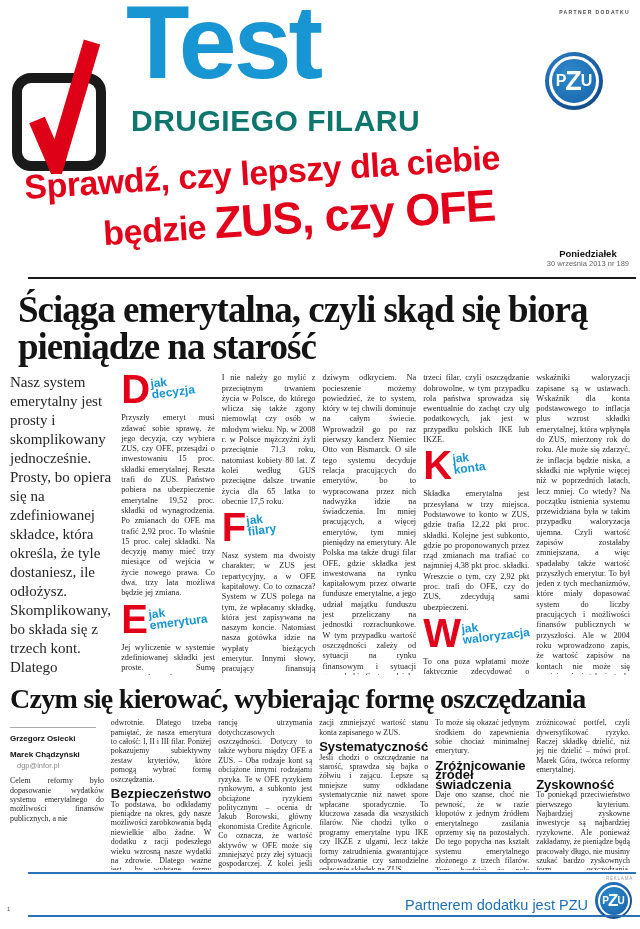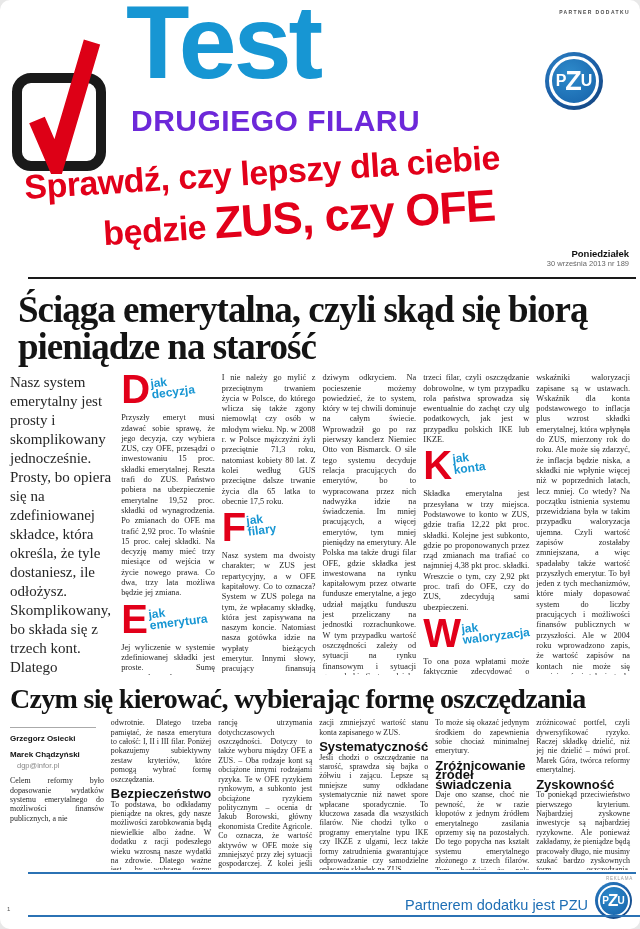--- a/index.html
+++ b/index.html
@@ -1,40 +1,40 @@
 <!DOCTYPE html>
 <html><head>
 <meta charset="utf-8">
 <style>
   html,body{margin:0;padding:0;background:#e8e8e8;}
   .page{position:relative;width:640px;height:929px;background:#ffffff;overflow:hidden;
-        font-family:"Liberation Sans",sans-serif;color:#222;border-radius:10px;}
+        font-family:"Liberation Sans",sans-serif;color:#222;}
   
   .masthead{position:relative;height:288px;}
   .partner-label{position:absolute;top:9px;right:10px;font-size:5px;font-weight:bold;
                  letter-spacing:1.4px;color:#4a4a4a;}
   .checkbox-logo{position:absolute;left:8px;top:34px;width:108px;height:140px;}
   .brand-title{position:absolute;left:126px;top:-14px;font-size:104px;font-weight:bold;
                line-height:1.08;color:#1796d3;letter-spacing:-3px;}
   .brand-subtitle{position:absolute;left:131px;top:104px;font-size:30px;font-weight:bold;
-                  color:#6d28d9;letter-spacing:0.5px;}
+                  color:#0f766e;letter-spacing:0.5px;}
   .pzu-logo{border-radius:50%;background:radial-gradient(circle at 35% 30%,#2e86c9 0%,#1c5fa6 55%,#0e3568 100%);
             position:relative;}
   .pzu-inner{position:absolute;inset:4px;border:3px solid #fff;border-radius:50%;
              background:radial-gradient(circle at 40% 35%,#2f8ccc,#1560a8);
              display:flex;align-items:center;justify-content:center;color:#fff;font-weight:bold;}
   .pzu-masthead{position:absolute;left:545px;top:52px;width:58px;height:58px;}
   .pzu-masthead .pzu-p,.pzu-masthead .pzu-u{font-size:16px;}
   .pzu-masthead .pzu-z{font-size:27px;margin:0 -1px;}
   .tagline{position:absolute;left:26px;top:168px;width:600px;transform:rotate(-3.6deg);
            transform-origin:left center;color:#e2001a;font-weight:bold;}
   .tag-line1{font-size:34px;letter-spacing:-0.5px;}
   .tag-line2{font-size:34px;margin:2px 0 0 76px;letter-spacing:-0.5px;}
   .tag-bold{font-size:45px;letter-spacing:-1px;}
-  .dateline{position:absolute;right:11px;top:248px;text-align:right;}
+  .dateline{position:absolute;right:11px;top:248px;text-align:center;}
   .date-day{font-size:9.5px;font-weight:bold;color:#111;}
   .date-full{font-size:7.5px;color:#666;}
   .rule-black{position:absolute;left:28px;right:4px;top:277px;height:2px;background:#1a1a1a;}
   
   .headline1{margin:4px 18px 8px;width:592px;font-family:"Liberation Serif",serif;
              font-weight:bold;font-size:37px;line-height:0.99;letter-spacing:-1px;color:#141414;}
   .headline2{margin:10px 10px 5px;font-family:"Liberation Serif",serif;font-weight:bold;
              font-size:28px;line-height:1;letter-spacing:-0.7px;color:#141414;white-space:nowrap;}
   
   .grid{display:grid;grid-template-columns:repeat(6,1fr);column-gap:7px;padding:0 10px;}

